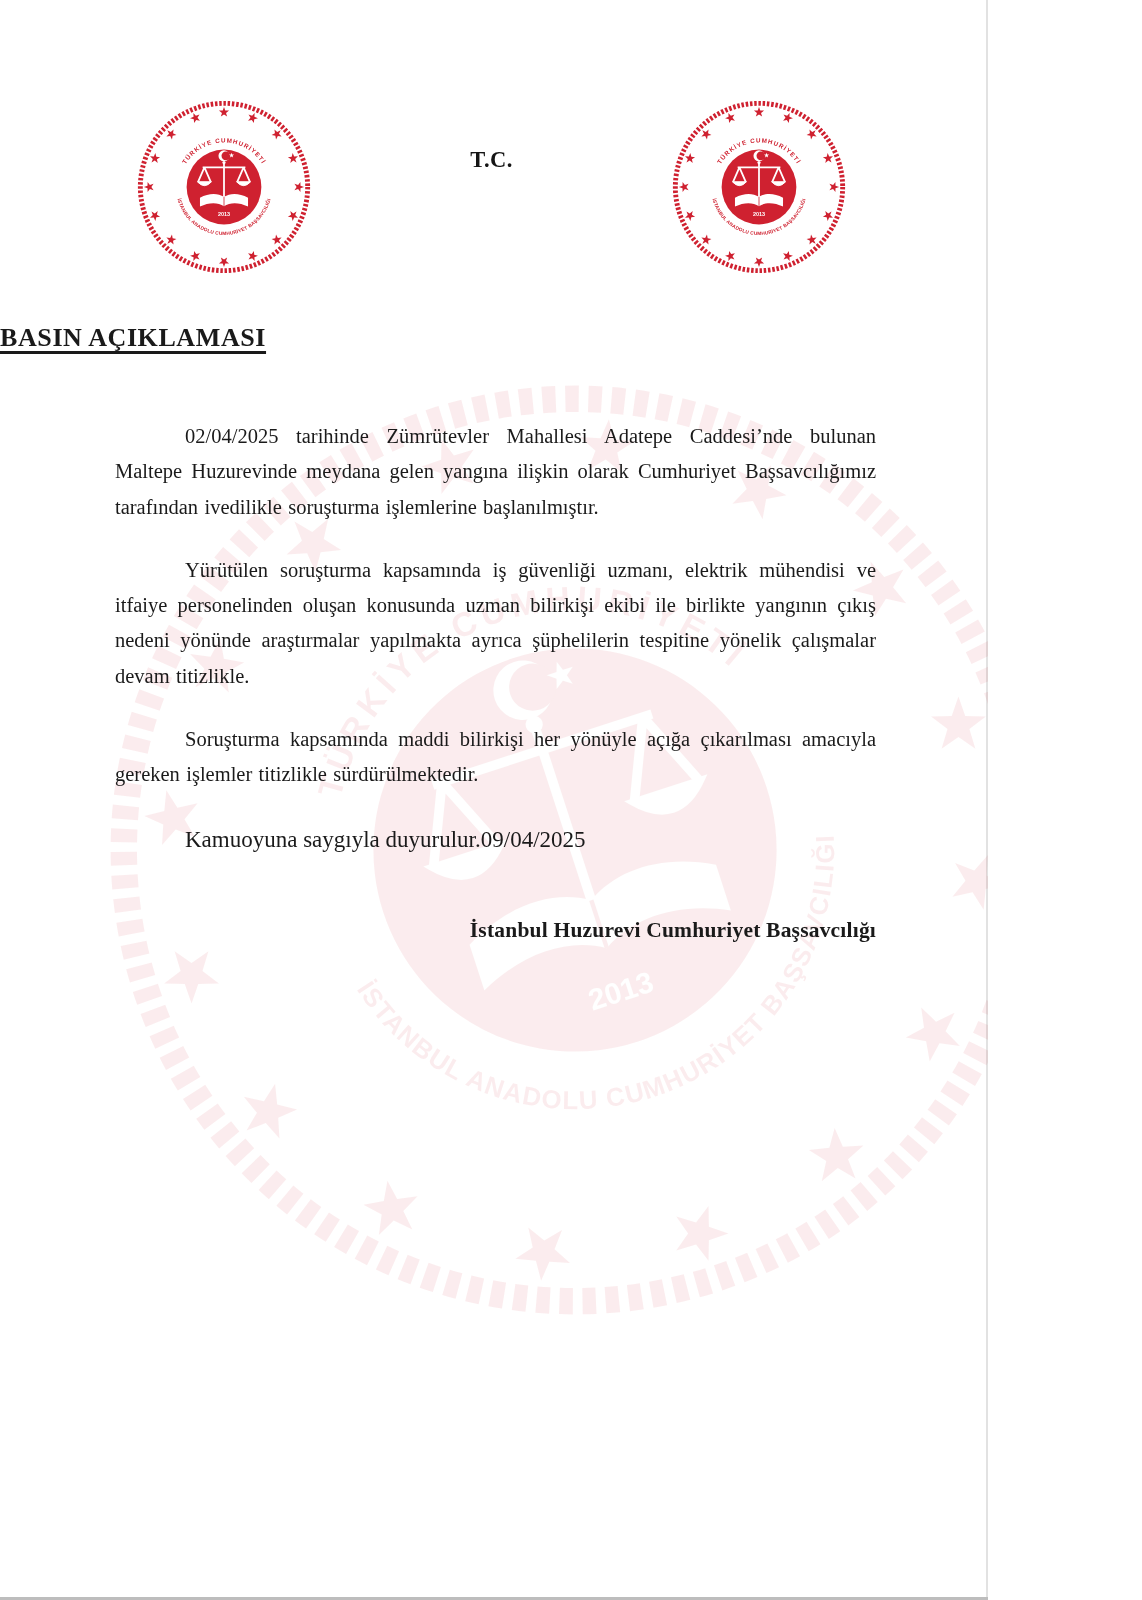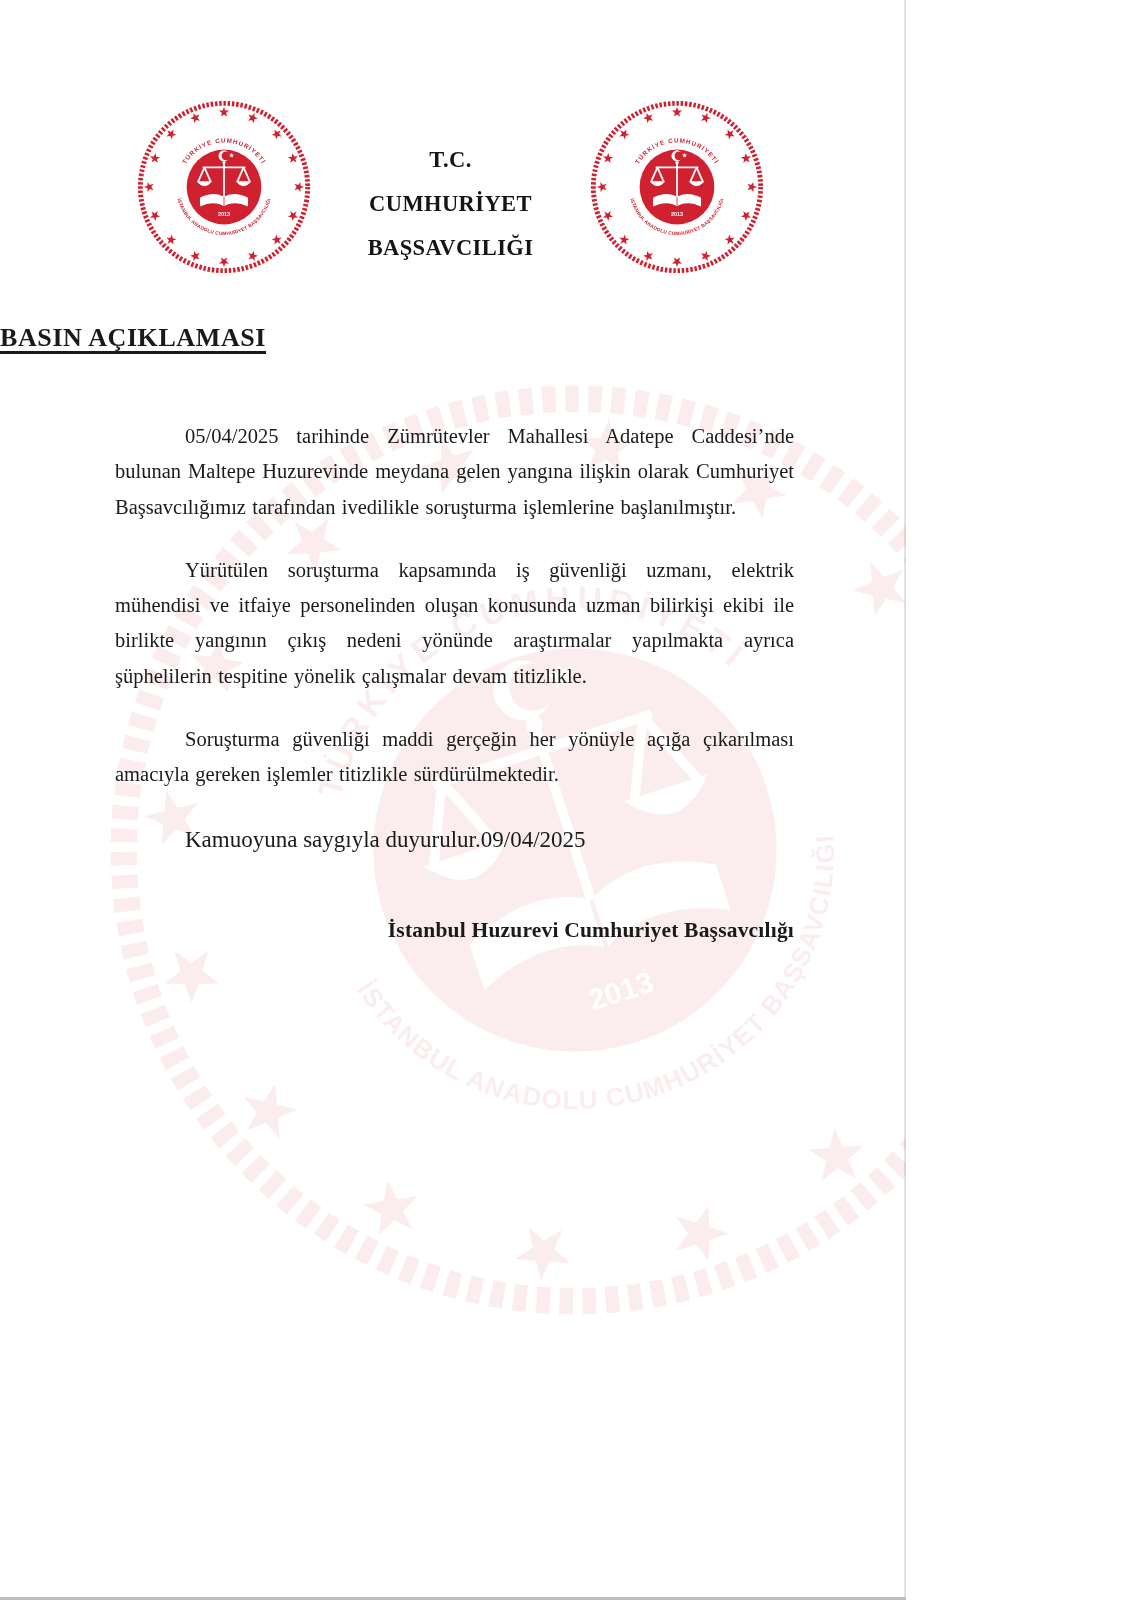--- a/index.html
+++ b/index.html
@@ -1,21 +1,21 @@
 <!DOCTYPE html>
 <html><head>
 <meta charset="utf-8">
 <style>
   * { margin: 0; padding: 0; box-sizing: border-box; }
   html, body { background: #ffffff; }
   body { font-family: "Liberation Serif", "DejaVu Serif", serif; color: #1a1a1a; }
 
   .page {
     position: relative;
-    width: 906px;
+    width: 988px;
     height: 1600px;
     background: #ffffff;
     overflow: hidden;
     box-shadow: inset 0 -3px 0 #bdbdbd, inset -2px 0 0 #e2e2e2;
   }
 
   
   .watermark {
     position: absolute;
     left: 95px;
@@ -164,33 +164,32 @@
   </svg>
 
   <div class="content">
 
     <div class="letterhead">
       <svg class="seal" viewBox="0 0 200 200">
         <use href="#seal"></use>
       </svg>
       <div class="header-text">
         <div>T.C.</div>
-        <div>CUMHURİYET BAŞSAVCILIĞI</div>
       </div>
       <svg class="seal" viewBox="0 0 200 200">
         <use href="#seal"></use>
       </svg>
     </div>
 
 
     <h1 class="title"><span>BASIN AÇIKLAMASI</span></h1>
 
     <div class="bodytext">
-      <p class="par">05/04/2025 tarihinde Zümrütevler Mahallesi Adatepe Caddesi’nde bulunan Maltepe Huzurevinde meydana gelen yangına ilişkin olarak Cumhuriyet Başsavcılığımız tarafından ivedilikle soruşturma işlemlerine başlanılmıştır.</p>
+      <p class="par">02/04/2025 tarihinde Zümrütevler Mahallesi Adatepe Caddesi’nde bulunan Maltepe Huzurevinde meydana gelen yangına ilişkin olarak Cumhuriyet Başsavcılığımız tarafından ivedilikle soruşturma işlemlerine başlanılmıştır.</p>
       <p class="par">Yürütülen soruşturma kapsamında iş güvenliği uzmanı, elektrik mühendisi ve itfaiye personelinden oluşan konusunda uzman bilirkişi ekibi ile birlikte yangının çıkış nedeni yönünde araştırmalar yapılmakta ayrıca şüphelilerin tespitine yönelik çalışmalar devam titizlikle.</p>
-      <p class="par">Soruşturma güvenliği maddi gerçeğin her yönüyle açığa çıkarılması amacıyla gereken işlemler titizlikle sürdürülmektedir.</p>
+      <p class="par">Soruşturma kapsamında maddi bilirkişi her yönüyle açığa çıkarılması amacıyla gereken işlemler titizlikle sürdürülmektedir.</p>
       <p class="closing">Kamuoyuna saygıyla duyurulur.09/04/2025</p>
     </div>
 
     <div class="signature">İstanbul Huzurevi Cumhuriyet Başsavcılığı</div>
 
   </div>
 </div>
 
 </body></html>

